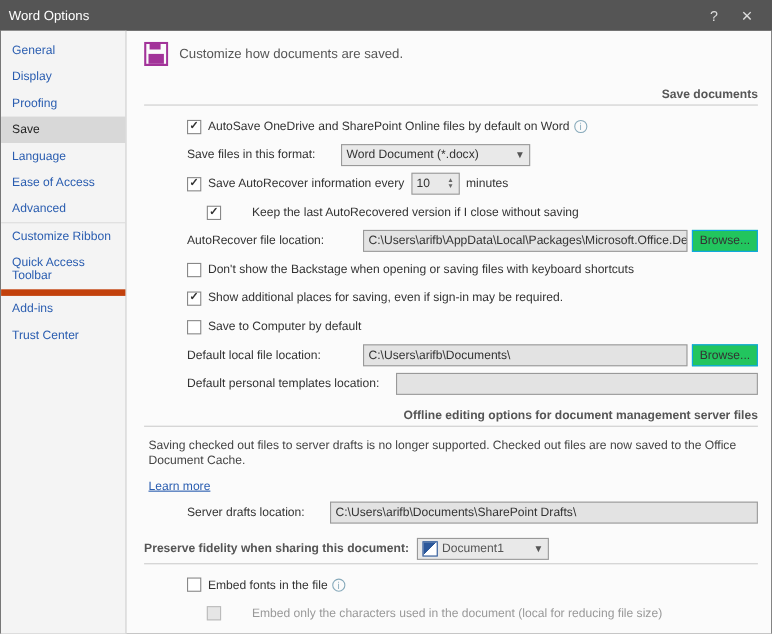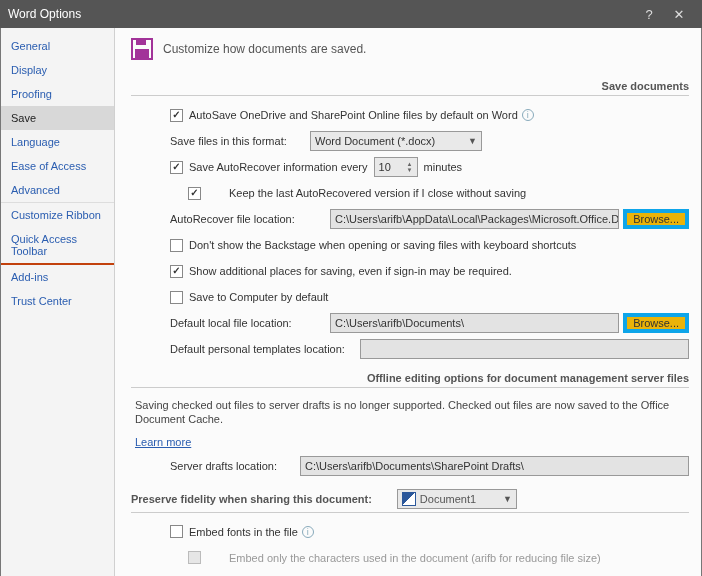--- a/index.html
+++ b/index.html
@@ -24,21 +24,21 @@
 .cb.disabled { background: #e6e6e6; border-color: #bbb; }
 .lbl { color: #333; }
 .lbl.disabled { color: #999; }
 .info { width: 12px; height: 12px; border: 1px solid #8ab; border-radius: 50%; color: #8ab; font-size: 9px; display: inline-flex; align-items: center; justify-content: center; margin-left: 4px; }
 .sel, .txt, .spin { border: 1px solid #999; background: #e9e9e9; height: 20px; font-size: 11px; padding: 1px 4px; }
 .sel { display: inline-flex; align-items: center; justify-content: space-between; }
 .sel .arrow { font-size: 9px; color: #555; margin-left: 6px; }
 .txt { background: #e3e3e3; display: inline-flex; align-items: center; overflow: hidden; white-space: nowrap; }
 .spin { width: 44px; display: inline-flex; align-items: center; justify-content: space-between; }
 .spin .arrows { display: flex; flex-direction: column; font-size: 6px; line-height: 6px; color: #666; }
-.btn-browse { border: 4px solid #0ea5e9; background: #eab308; height: 20px; padding: 0 6px; font-size: 11px; cursor: pointer; display: inline-flex; align-items: center; }
+.btn-browse { border: 1px solid #0ea5e9; background: #22c55e; height: 20px; padding: 0 6px; font-size: 11px; cursor: pointer; display: inline-flex; align-items: center; }
 .link { color: #2a5db0; text-decoration: underline; cursor: pointer; }
 .para { color: #444; margin: 4px 0 4px 4px; line-height: 1.3; }
 .lbl-fixed { width: 160px; display: inline-block; }
 .wicon { width: 14px; height: 14px; background: linear-gradient(135deg,#2b579a 50%,#fff 50%); border: 1px solid #2b579a; margin-right: 4px; display: inline-block; }
 </style>
 </head>
 <body>
 
 <div class="window">
   <div class="titlebar">
@@ -51,21 +51,21 @@
     <div class="sidebar">
       <div class="item">General</div>
       <div class="item">Display</div>
       <div class="item">Proofing</div>
       <div class="item selected">Save</div>
       <div class="item">Language</div>
       <div class="item">Ease of Access</div>
       <div class="item">Advanced</div>
       <div class="item" style="border-top:1px solid #ddd">Customize Ribbon</div>
       <div class="item">Quick Access Toolbar</div>
-      <div class="item" style="border-top:2px solid #c2410c">Add-ins</div>
+      <div class="item" style="border-top:6px solid #c2410c">Add-ins</div>
       <div class="item">Trust Center</div>
     </div>
 
     <div class="content">
       <div class="heading-row">
         <span class="disk-icon">
           <svg width="22" height="22" viewBox="0 0 22 22">
               <rect x="1" y="1" width="20" height="20" fill="none" stroke="#a23399" stroke-width="2"></rect>
               <rect x="5" y="1" width="10" height="6" fill="#a23399"></rect>
               <rect x="4" y="11" width="14" height="9" fill="#a23399"></rect>
@@ -143,38 +143,38 @@
       <div class="section-head">Offline editing options for document management server files</div>
       <div class="para">Saving checked out files to server drafts is no longer supported. Checked out files are now saved to the Office Document Cache.</div>
       <div class="para"><span class="link">Learn more</span></div>
       <div class="row">
         <span class="lbl" style="width:130px">Server drafts location:</span>
         <span class="txt" style="flex:1">C:\Users\arifb\Documents\SharePoint Drafts\</span>
       </div>
 
       <div class="section-head" style="display:flex;align-items:center;border-bottom:1px solid #ccc">
         <span>Preserve fidelity when sharing this document:</span>
-        <span class="sel" style="width:120px;margin-left:25px;font-weight:normal">
+        <span class="sel" style="width:120px;margin-left:7px;font-weight:normal">
           <span style="display:flex;align-items:center">
               <span class="wicon"></span>
               <span>Document1</span>
             </span>
           <span class="arrow">▼</span>
         </span>
       </div>
 
       <div class="row">
         <span class="cb"></span>
         <span class="lbl">Embed fonts in the file</span>
         <span class="info">i</span>
       </div>
 
       <div class="row indent">
         <span class="cb disabled"></span>
-        <span class="lbl disabled">Embed only the characters used in the document (arifb for reducing file size)</span>
+        <span class="lbl disabled">Embed only the characters used in the document (local for reducing file size)</span>
       </div>
 
       <div class="row indent">
         <span class="cb disabled checked"></span>
         <span class="lbl disabled">Do not embed common system fonts</span>
       </div>
     </div>
   </div>
 
 </div>

